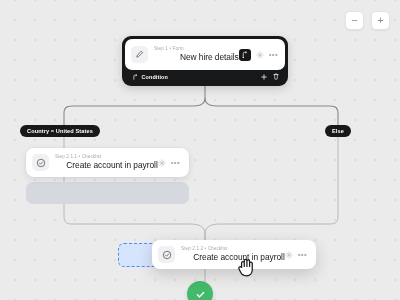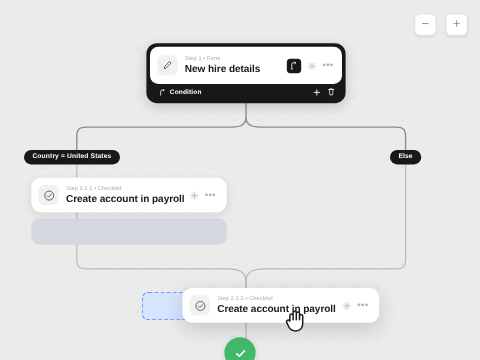--- a/index.html
+++ b/index.html
@@ -96,25 +96,26 @@
     font-size: 4.6px;
     color: #a9a9ae;
     letter-spacing: 0.12px;
     line-height: 6px;
     white-space: nowrap;
     overflow: hidden;
   }
   .card-title {
     font-size: 8.4px;
     color: #18181b;
-    font-weight: 700;
+    font-weight: 400;
     line-height: 11px;
     white-space: nowrap;
     overflow: hidden;
     letter-spacing: -0.05px;
+    text-align: right;
   }
   .card-actions {
     display: flex;
     align-items: center;
     gap: 5px;
     flex: 0 0 auto;
     padding-right: 2px;
   }
   .badge-dark {
     width: 12px; height: 12px;

